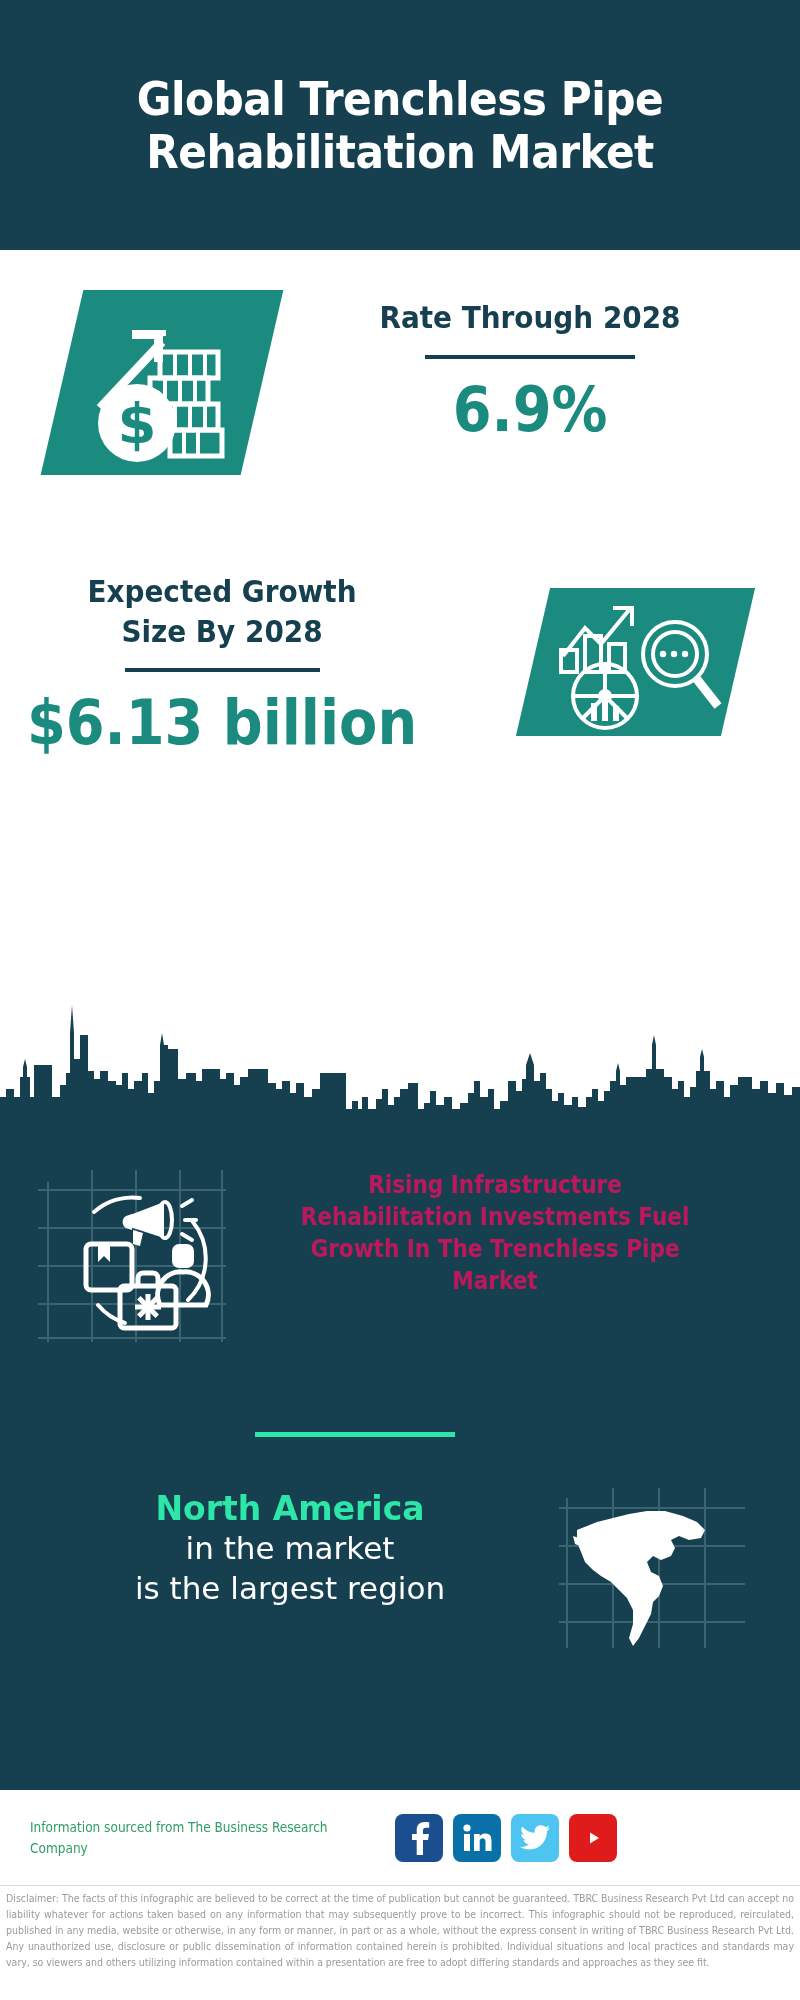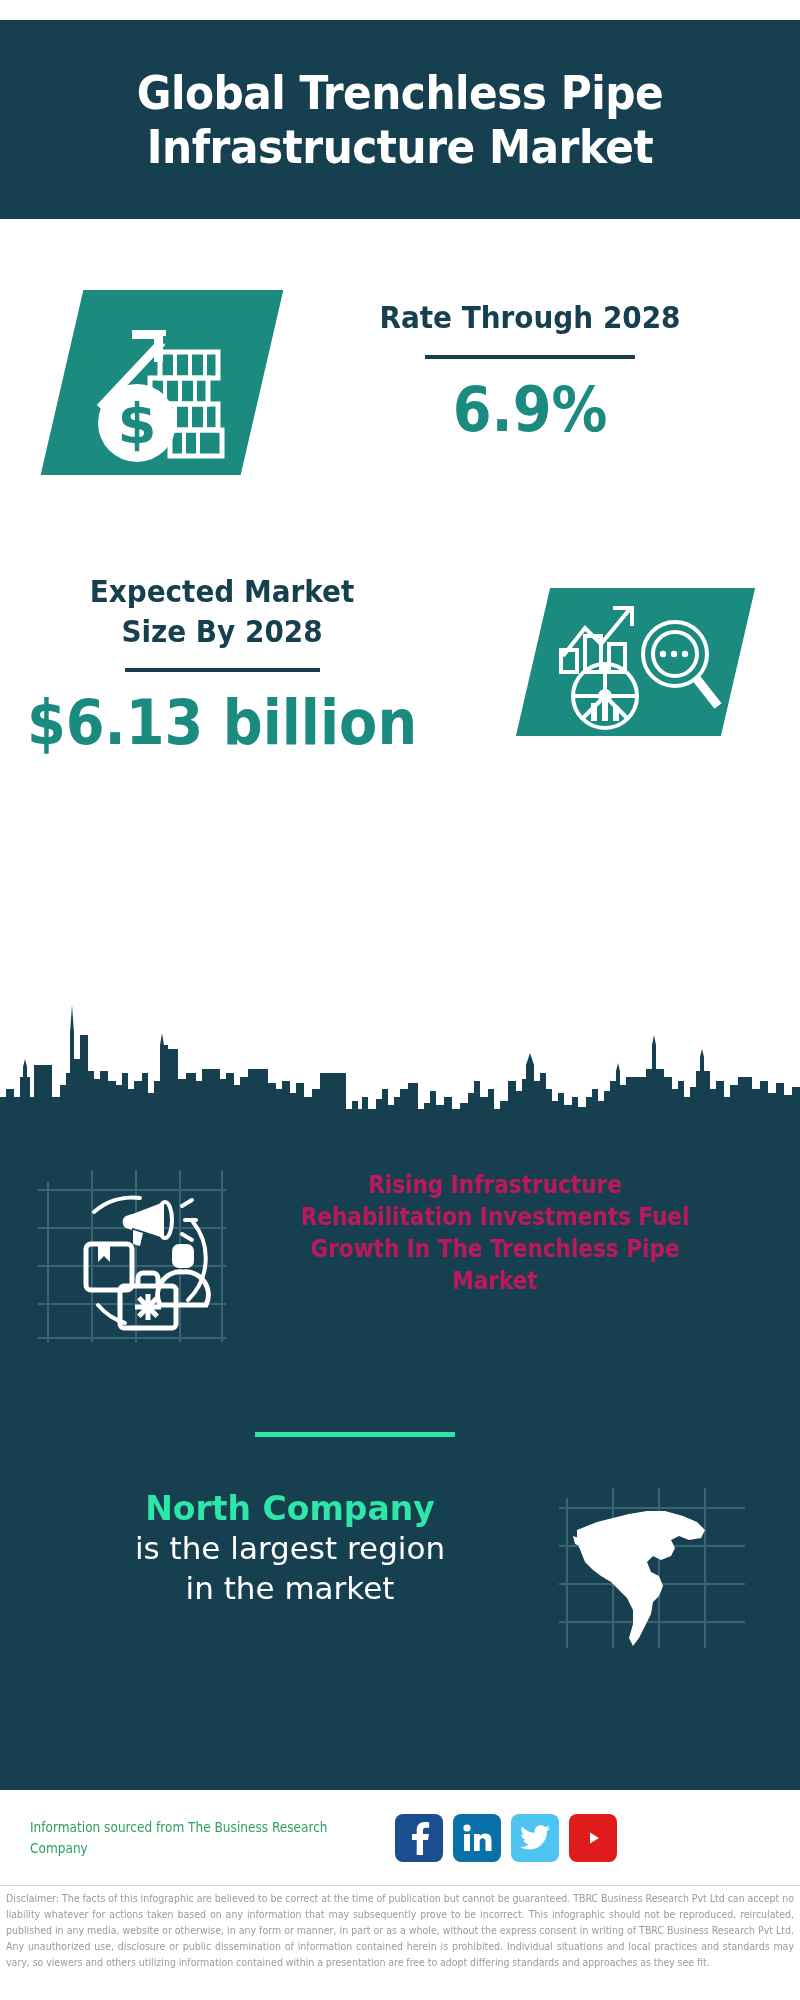--- a/index.html
+++ b/index.html
@@ -7,25 +7,24 @@
   body {
     width:800px; height:2000px;
     background:#ffffff;
     font-family:"Liberation Sans", sans-serif;
     overflow:hidden;
     position:relative;
   }
 
   
   .header {
-    width:800px; height:199px;
+    width:800px; height:250px;
     background:#16404f;
     display:flex; align-items:center; justify-content:center;
     padding:0 34px;
-    margin-top:20px;
   }
   .header-title {
     color:#ffffff;
     font-family:"DejaVu Sans Condensed","Liberation Sans", sans-serif;
     font-size:47px;
     font-weight:bold;
     line-height:1.13;
     text-align:center;
     letter-spacing:-0.5px;
   }
@@ -205,21 +204,21 @@
   }
 
   .grid-line { stroke:#3a6472; stroke-width:2; }
 </style>
 </head>
 <body>
 
 <div class="header">
   <div class="header-title">
     <div>Global Trenchless Pipe</div>
-    <div>Infrastructure Market</div>
+    <div>Rehabilitation Market</div>
   </div>
 </div>
 
 <div class="stat1">
 
   <div class="para-left">
     <div class="inner">
       <svg viewBox="0 0 200 185" width="200" height="185">
 
         <path d="M38 118 L100 52" stroke="#fff" stroke-width="9" fill="none"></path>
@@ -253,21 +252,21 @@
     </div>
     <div class="rule"></div>
     <div class="stat-value">6.9%</div>
   </div>
 </div>
 
 <div class="stat2">
 
   <div class="stat2-text">
     <div class="stat-label">
-      <div>Expected Market</div>
+      <div>Expected Growth</div>
       <div>Size By 2028</div>
     </div>
     <div class="rule"></div>
     <div class="stat-value">$6.13 billion</div>
   </div>
 
   <div class="para-right">
     <div class="inner">
       <svg viewBox="0 0 205 148" width="205" height="148">
         <g stroke="#fff" stroke-width="4" fill="none">
@@ -373,24 +372,24 @@
       <div>Growth In The Trenchless Pipe</div>
       <div>Market</div>
     </div>
   </div>
 </div>
 
 <div class="divider-green"></div>
 
 <div class="region-row">
   <div class="region-text">
-    <div class="region-name">North Company</div>
+    <div class="region-name">North America</div>
     <div class="region-sub">
+      <div>in the market</div>
       <div>is the largest region</div>
-      <div>in the market</div>
     </div>
   </div>
 
   <div class="map-wrap">
     <svg viewBox="0 0 200 175" width="200" height="175">
       <g class="grid-line">
         <line x1="12" y1="20" x2="12" y2="170"></line>
         <line x1="58" y1="10" x2="58" y2="170"></line>
         <line x1="104" y1="10" x2="104" y2="170"></line>
         <line x1="150" y1="10" x2="150" y2="170"></line>

